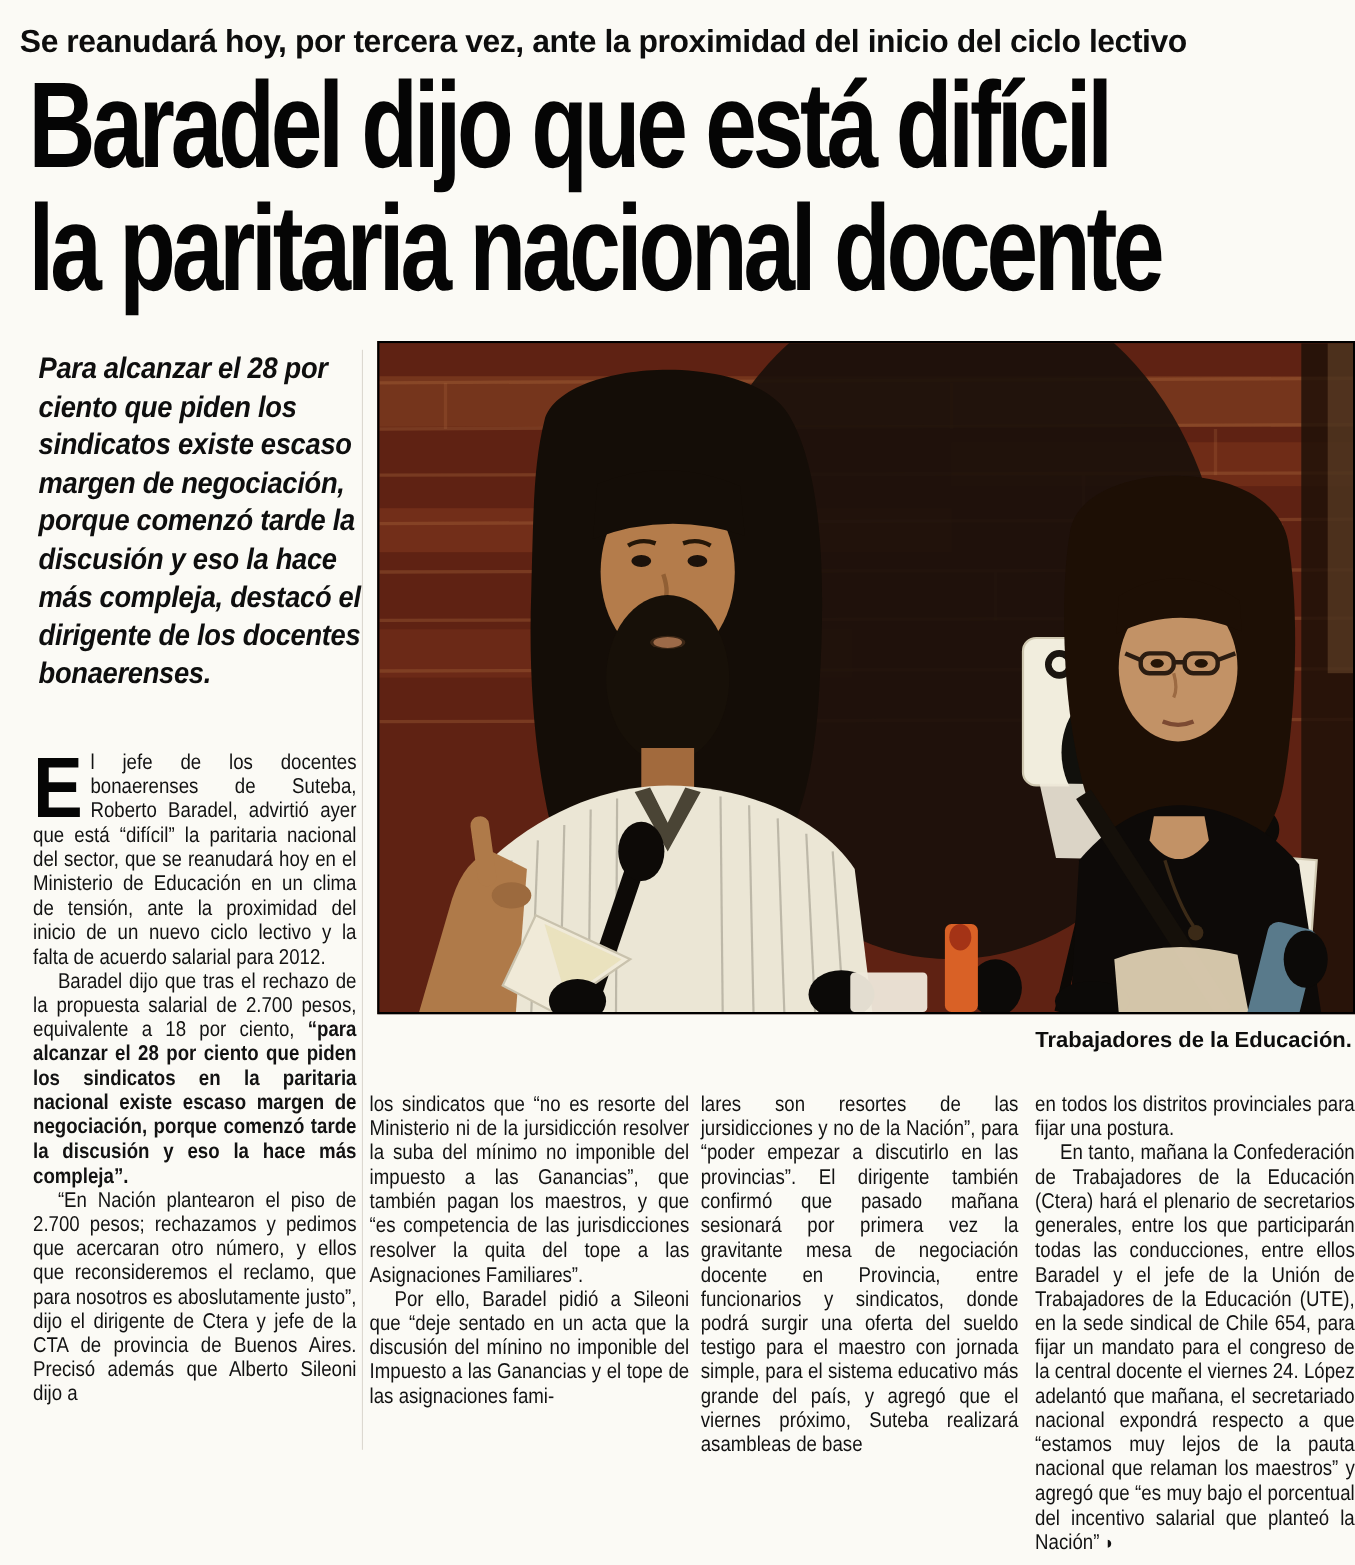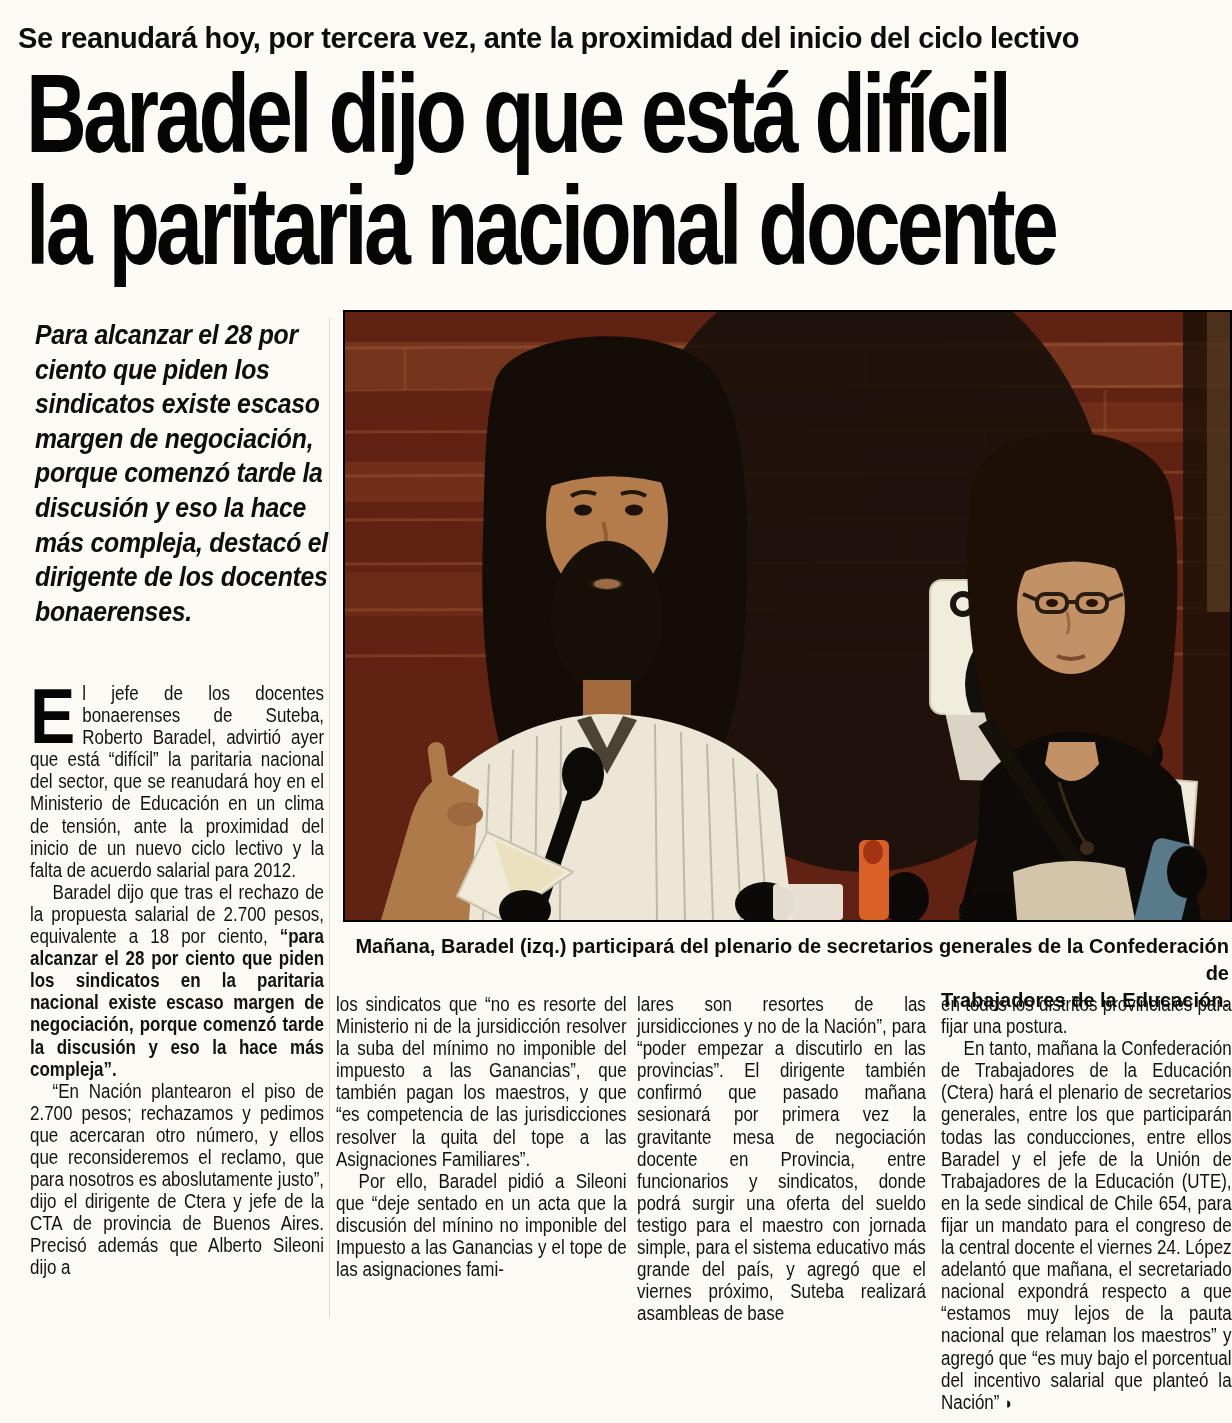--- a/index.html
+++ b/index.html
@@ -199,21 +199,20 @@
     <rect x="514" y="528" width="30" height="80" rx="6" fill="#d4622a"></rect>
     <ellipse cx="528" cy="540" rx="10" ry="12" fill="#a03418"></ellipse>
     <ellipse cx="648" cy="598" rx="34" ry="18" fill="#0c0a08"></ellipse>
     <path d="M668,560 Q720,540 780,556 L790,608 L672,608 Z" fill="#e8d9bc" opacity="0.9"></path>
     <rect x="796" y="528" width="46" height="110" rx="10" fill="#5a7a8a" transform="rotate(14 819 583)"></rect>
     <ellipse cx="842" cy="560" rx="20" ry="26" fill="#0c0a08"></ellipse>
   </svg>
 </div>
 
 <div class="abs caption">
-  <span>Mañana, Baradel (izq.) participará del plenario de secretarios generales de la Confederación de</span>
   <span>Trabajadores de la Educación.</span>
 </div>
 
 <div class="abs col col1">
   <p><span class="dropcap">E</span><span>l jefe de los docentes bonaerenses de Suteba, Roberto Baradel, advirtió ayer que está “difícil” la paritaria nacional del sector, que se reanudará hoy en el Ministerio de Educación en un clima de tensión, ante la proximidad del inicio de un nuevo ciclo lectivo y la falta de acuerdo salarial para 2012.</span></p>
   <p class="indent"><span>Baradel dijo que tras el rechazo de la propuesta salarial de 2.700 pesos, equivalente a 18 por ciento, </span><span class="bold">“para alcanzar el 28 por ciento que piden los sindicatos en la paritaria nacional existe escaso margen de negociación, porque comenzó tarde la discusión y eso la hace más compleja”.</span></p>
   <p class="indent"><span>“En Nación plantearon el piso de 2.700 pesos; rechazamos y pedimos que acercaran otro número, y ellos que reconsideremos el reclamo, que para nosotros es aboslutamente justo”, dijo el dirigente de Ctera y jefe de la CTA de provincia de Buenos Aires. Precisó además que Alberto Sileoni dijo a</span></p>
 </div>
 
 <div class="abs col col2">

